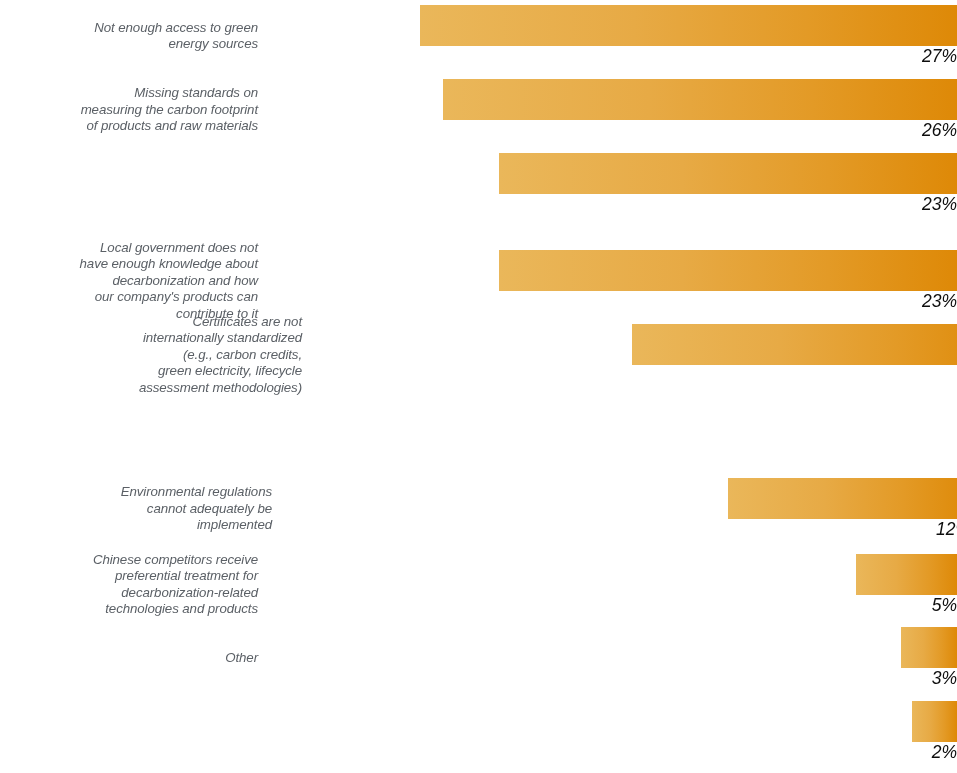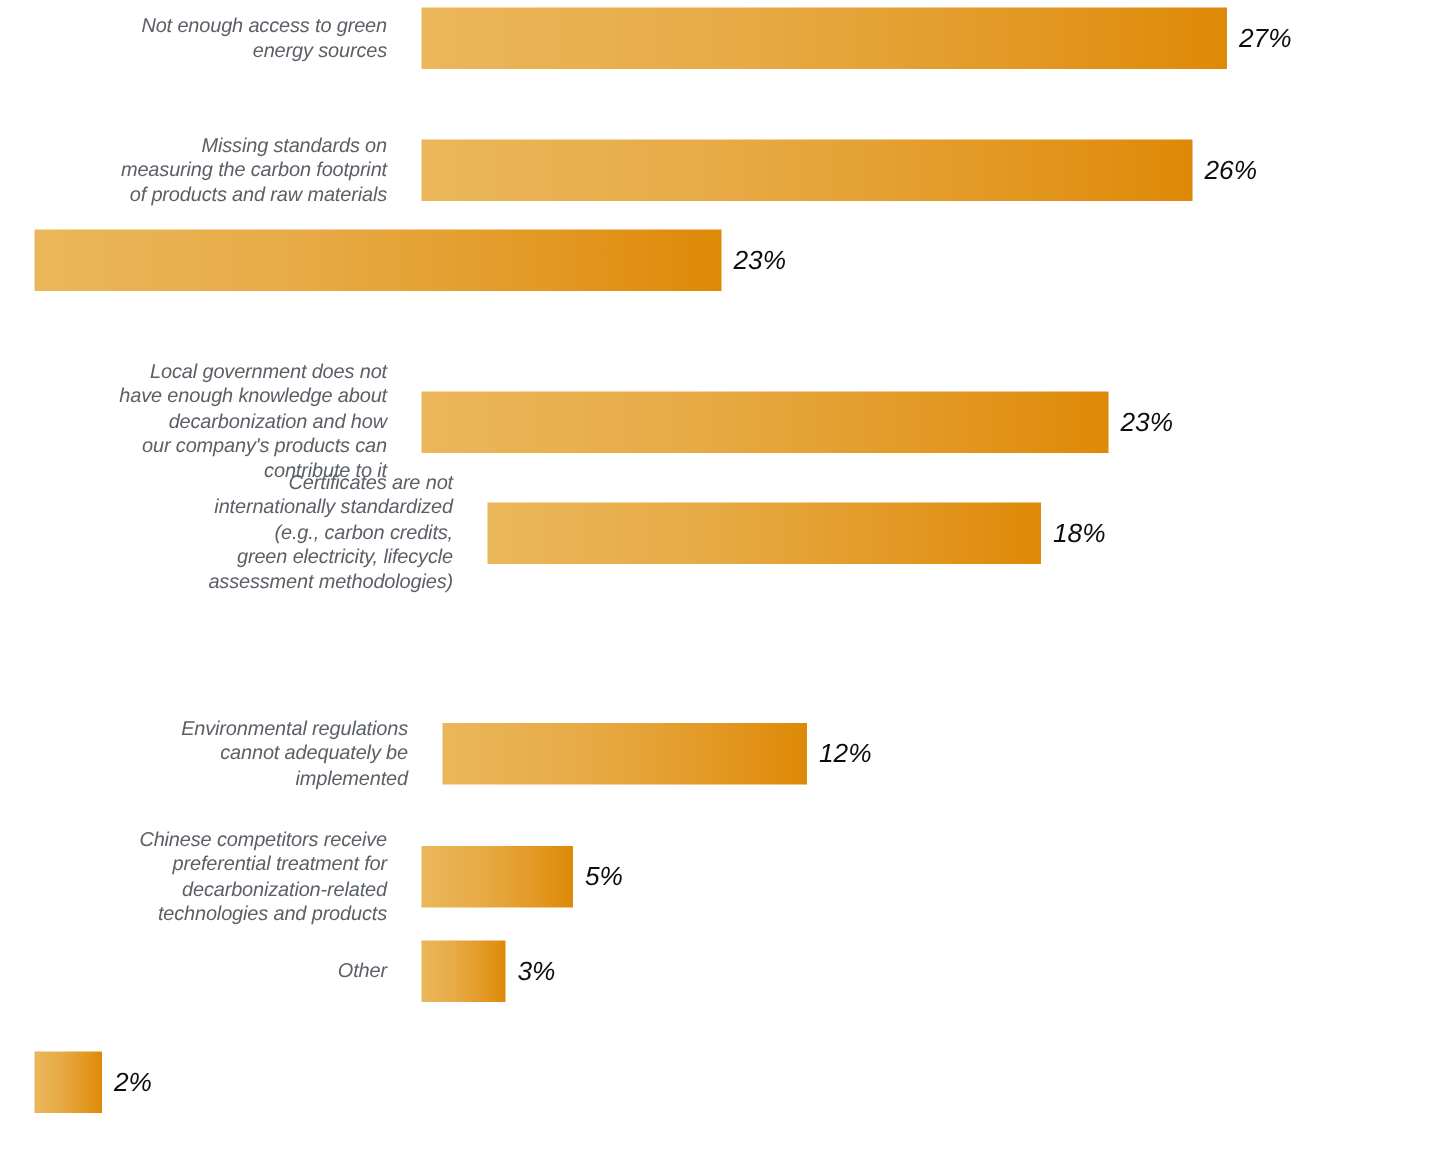--- a/index.html
+++ b/index.html
@@ -37,22 +37,22 @@
     font-size: 13.3px;
     line-height: 16.4px;
     font-family: "Liberation Sans", sans-serif;
     white-space: pre-line;
     letter-spacing: -0.1px;
   }
   .bar-wrap {
     position: relative;
     margin-left: 23px;
     display: flex;
-    flex-direction: row;
-    align-items: center;
+    flex-direction: column;
+    align-items: flex-end;
     flex: 1;
   }
   .bar {
     height: 41px;
     border: 0;
   }
   .bar.orange {
     background: linear-gradient(to right, #eab75a 0%, #e7aa45 40%, #e39a26 72%, #de8907 100%);
   }
   .bar.green {
@@ -72,21 +72,21 @@
 
 <div id="chart-root">
     <div class="bar-row" style="top: 5px;">
       <div class="cat-label">Not enough access to green
 energy sources</div>
       <div class="bar-wrap">
         <div class="bar orange" style="width: 537px;"></div>
         <div class="bar-value">27%</div>
       </div>
     </div>
-    <div class="bar-row" style="top: 89px;">
+    <div class="bar-row" style="top: 79px;">
       <div class="cat-label">Missing standards on
 measuring the carbon footprint
 of products and raw materials</div>
       <div class="bar-wrap">
         <div class="bar orange" style="width: 514px;"></div>
         <div class="bar-value">26%</div>
       </div>
     </div>
     <div class="bar-row" style="top: 153px;">
       <div class="bar-wrap">

